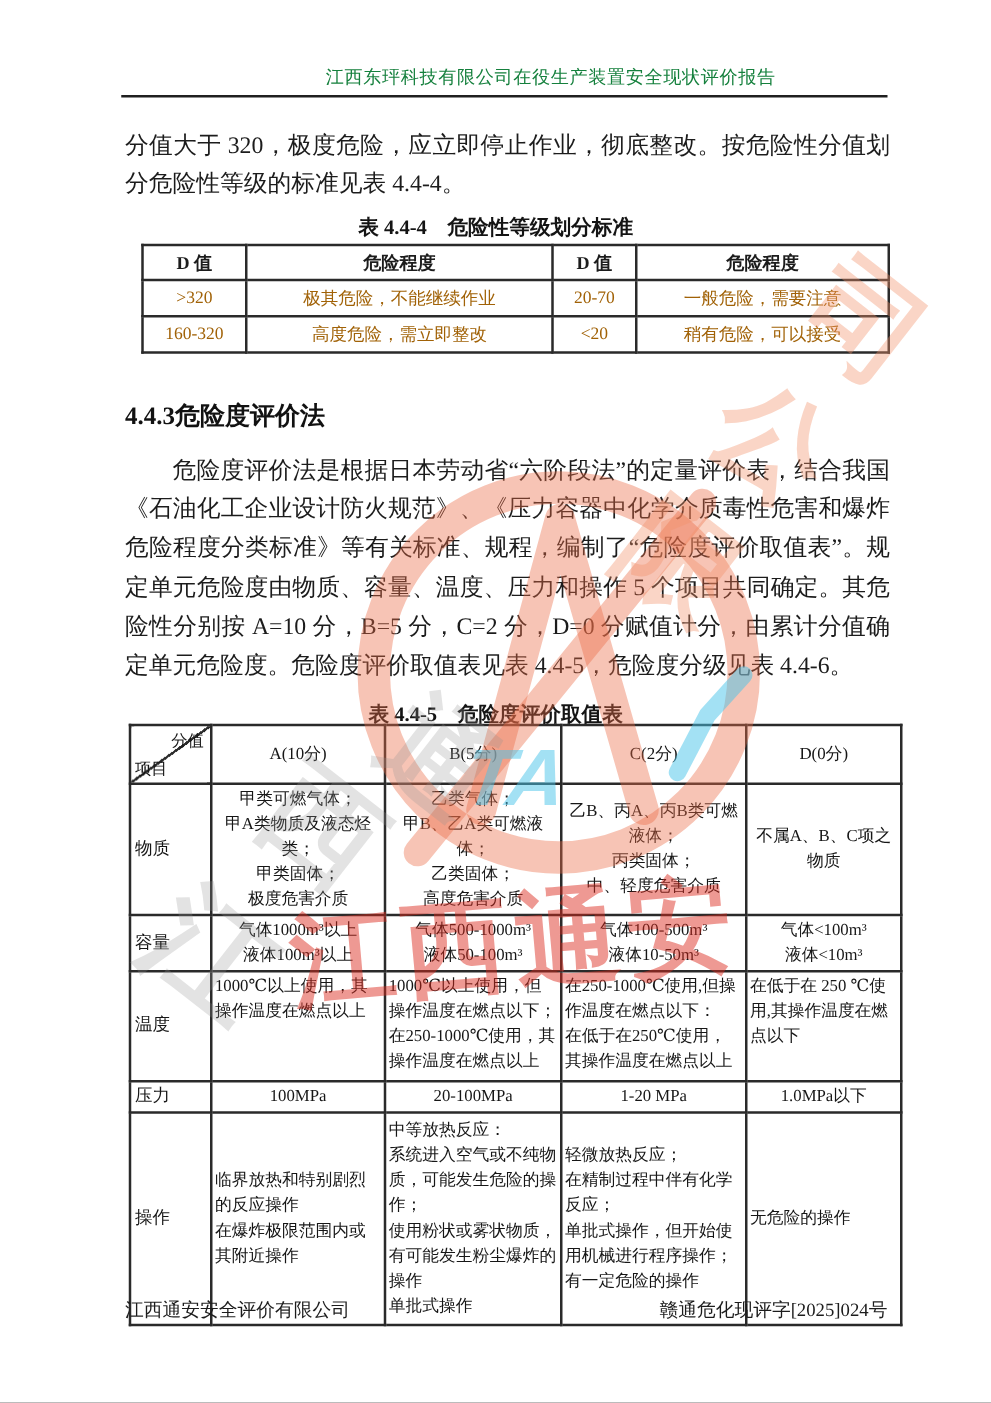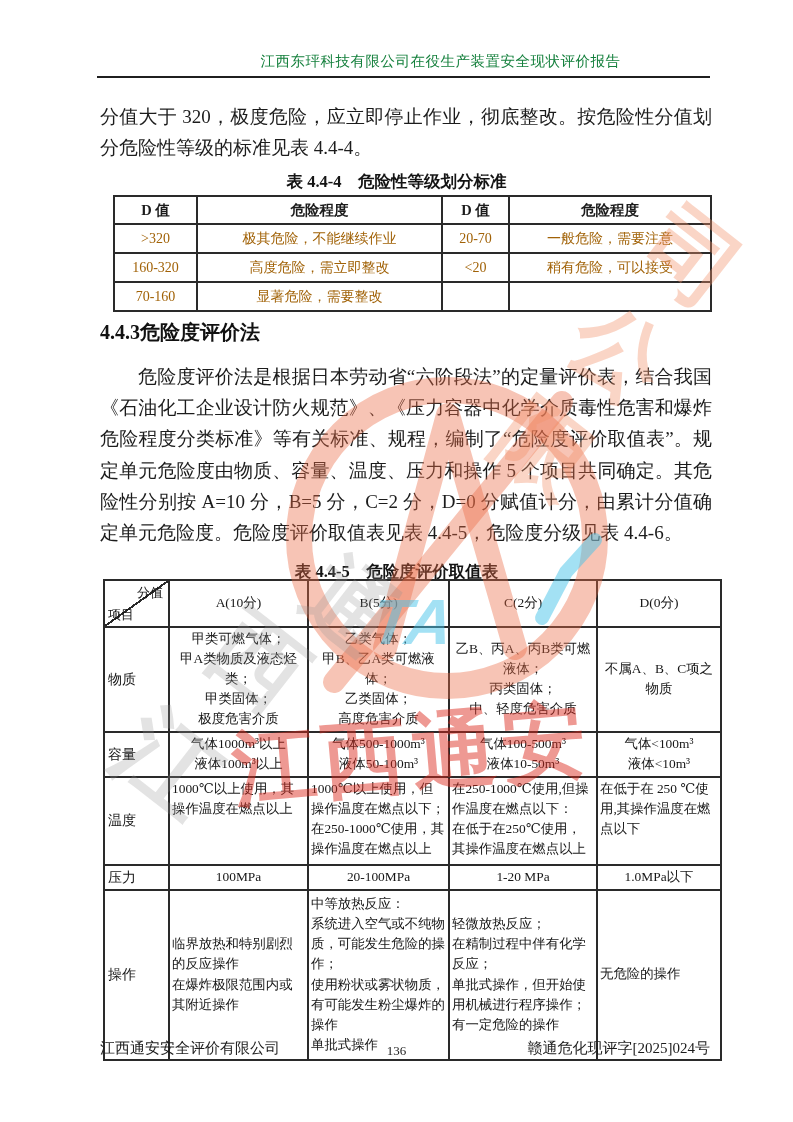--- a/index.html
+++ b/index.html
@@ -90,26 +90,20 @@
         <td>&gt;320</td>
         <td>极其危险，不能继续作业</td>
         <td>20-70</td>
         <td>一般危险，需要注意</td>
       </tr>
       <tr>
         <td>160-320</td>
         <td>高度危险，需立即整改</td>
         <td>&lt;20</td>
         <td>稍有危险，可以接受</td>
-      </tr>
-      <tr>
-        <td>70-160</td>
-        <td>显著危险，需要整改</td>
-        <td></td>
-        <td></td>
       </tr>
     </tbody>
       </table>
 
     <h3 class="sec-heading">4.4.3危险度评价法</h3>
     <p class="para para2">危险度评价法是根据日本劳动省“六阶段法”的定量评价表，结合我国《石油化工企业设计防火规范》、《压力容器中化学介质毒性危害和爆炸危险程度分类标准》等有关标准、规程，编制了“危险度评价取值表”。规定单元危险度由物质、容量、温度、压力和操作 5 个项目共同确定。其危险性分别按 A=10 分，B=5 分，C=2 分，D=0 分赋值计分，由累计分值确定单元危险度。危险度评价取值表见表 4.4-5，危险度分级见表 4.4-6。</p>
 
     <div class="tcaption cap2">表 4.4-5　危险度评价取值表</div>
     <table class="t2">
       <colgroup>
@@ -184,21 +178,20 @@
         <td class="cell">轻微放热反应；
 在精制过程中伴有化学反应；
 单批式操作，但开始使用机械进行程序操作；
 有一定危险的操作</td>
         <td class="cell">无危险的操作</td>
       </tr>
     </tbody>
       </table>
 
     <div class="footer-left">江西通安安全评价有限公司</div>
-    <div class="footer-page">136</div>
     <div class="footer-right">赣通危化现评字[2025]024号</div>
   </div>
 
   <div class="wm">
     <svg width="793" height="1122" viewBox="0 0 793 1122">
       <circle cx="447" cy="538" r="148" fill="none" stroke="rgba(236,108,70,0.40)" stroke-width="26"></circle>
       <path d="M 385 648 L 448 415 L 515 648" fill="none" stroke="rgba(236,108,70,0.40)" stroke-width="24" stroke-linejoin="round" stroke-linecap="round"></path>
       <line x1="562" y1="402" x2="334" y2="682" stroke="rgba(236,108,70,0.40)" stroke-width="22" stroke-linecap="round"></line>
       <path d="M 542 618 L 566 572 L 595 540" fill="none" stroke="rgba(72,196,234,0.5)" stroke-width="14" stroke-linecap="round"></path>
     </svg>

